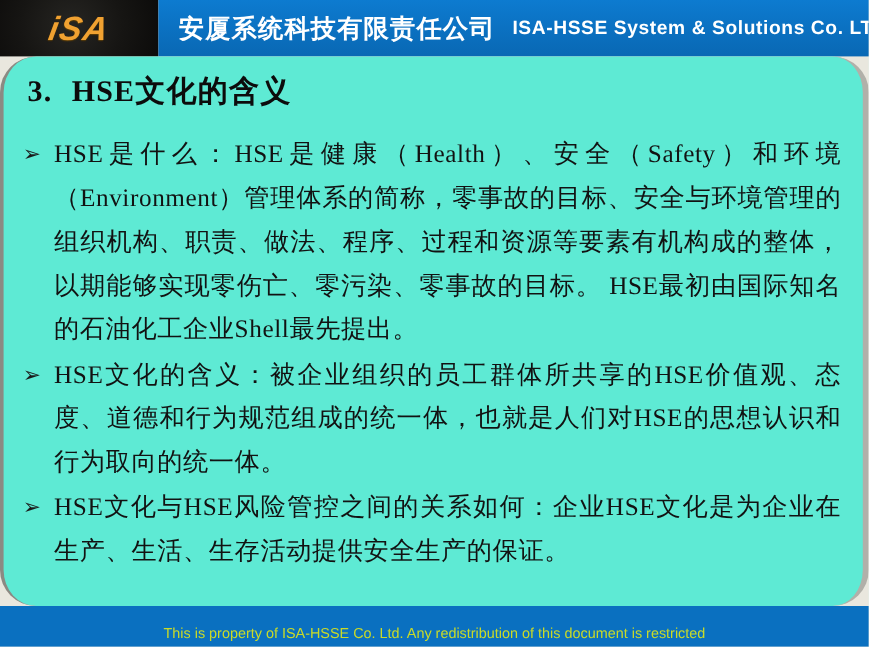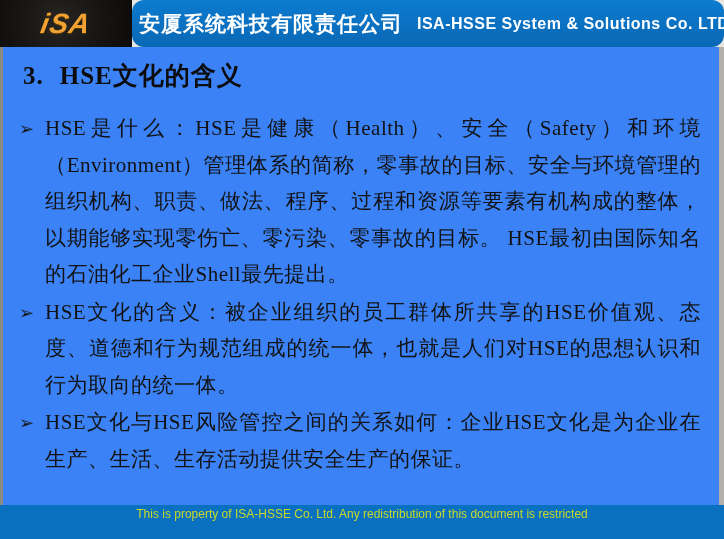--- a/index.html
+++ b/index.html
@@ -21,33 +21,34 @@
     font-family:"Liberation Sans", sans-serif;
     font-style:italic;font-weight:bold;font-size:28px;
     color:#f0a131;letter-spacing:1px;
     transform:skewX(-10deg);
     text-shadow:0 1px 1px #5a3c07;
   }
   .brand-bar{
     flex:1;height:47px;
     background:linear-gradient(180deg,#0d7bd0 0%,#0b72c3 45%,#0968b4 100%);
     display:flex;align-items:center;
-    padding-left:7px;white-space:nowrap;overflow:hidden;border-radius:12px;
+    padding-left:17px;white-space:nowrap;overflow:hidden;
   }
   .brand-cn{color:#ffffff;font-weight:bold;font-size:21px;letter-spacing:1px;}
   .brand-en{color:#ffffff;font-weight:bold;font-size:16px;margin-left:14px;letter-spacing:0.5px;}
   
   .content{
     position:absolute;top:47px;left:0;right:0;bottom:34px;
-    background:#3b82f6;
+    background:#5eead4;
     border-left:3px solid #8b8a83;
     border-right:5px solid #b1b0a9;
     box-sizing:border-box;
     font-family:"Liberation Serif", serif;
     color:#121212;
+    border-radius:30px;
   }
   .page-title{
     margin:12px 0 0 20px;
     font-size:25px;font-weight:bold;color:#0c0c0c;
     letter-spacing:1px;
   }
   .page-title .num{margin-right:16px;}
   .bullet-list{
     list-style:none;margin:18px 18px 0 16px;padding:0;
   }
@@ -65,21 +66,21 @@
     font-family:"DejaVu Sans", sans-serif;
   }
   .bullet-lead{font-weight:normal;}
   
   .footer{
     position:absolute;left:0;right:0;bottom:0;height:34px;
     background:#0a70c0;
     text-align:center;
     color:#c9da28;
     font-family:"Liberation Sans", sans-serif;
-    padding-top:2px;box-sizing:border-box;
+    padding-top:16px;box-sizing:border-box;
   }
   .footer-line1{font-size:12px;line-height:15px;}
   .footer-line2{font-size:13px;line-height:15px;white-space:pre;}
 </style>
 </head>
 <body>
 
 <div class="slide">
 
   <div class="header">

